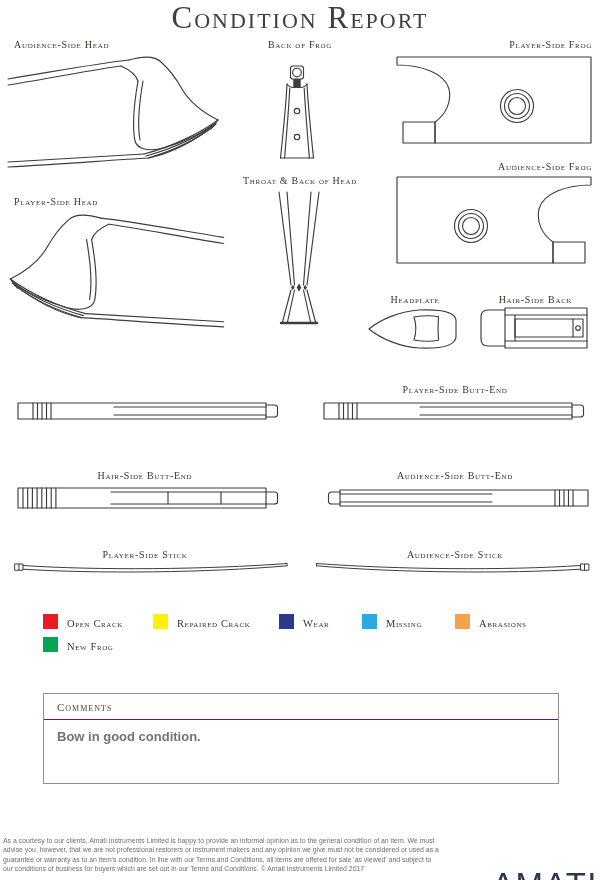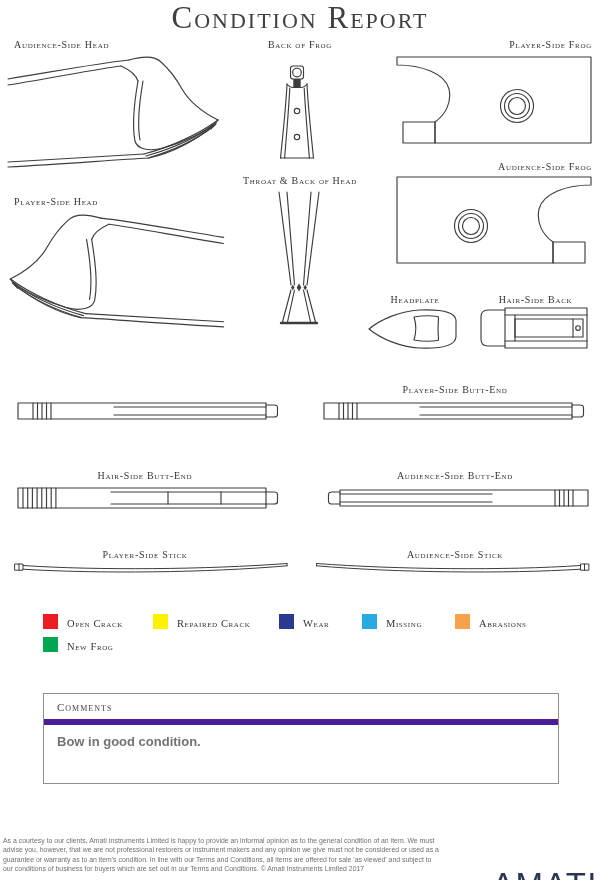--- a/index.html
+++ b/index.html
@@ -12,21 +12,21 @@
   .center{text-align:center;}
   .right{text-align:right;}
   svg.draw{position:absolute;stroke:#3d3d3d;fill:none;stroke-width:1.15;
            stroke-linecap:round;stroke-linejoin:round;overflow:visible;}
   .mirror{transform:scaleX(-1);}
   .legend-item{position:absolute;display:flex;align-items:flex-end;gap:9px;}
   .swatch{width:15px;height:15px;flex:0 0 auto;}
   .legend-label{font-variant:small-caps;font-size:10.5px;letter-spacing:.6px;color:#3a332e;white-space:nowrap;}
   .comments-box{position:absolute;left:43px;top:693px;width:514px;height:89px;
                 border:1px solid #8f8f8f;background:#fff;}
-  .comments-header{height:25px;border-bottom:6px solid #4c1d95;display:flex;align-items:center;
+  .comments-header{height:25px;border-bottom:1px solid #4c1d95;display:flex;align-items:center;
                    padding-left:13px;font-variant:small-caps;font-size:11px;letter-spacing:1px;color:#4a4440;}
   .comments-body{padding:9px 13px;font-family:"Liberation Sans", sans-serif;
                  font-weight:bold;font-size:13px;}
   .footer-text{position:absolute;left:3px;top:836px;width:437px;
                font-family:"Liberation Sans", sans-serif;font-size:6.9px;line-height:9.4px;color:#6f6f6f;}
   .logo{position:absolute;right:2px;top:866px;font-family:"Liberation Sans", sans-serif;
         font-weight:300;font-size:33px;letter-spacing:1.5px;color:#2a3550;}
 </style>
 </head>
 <body>

